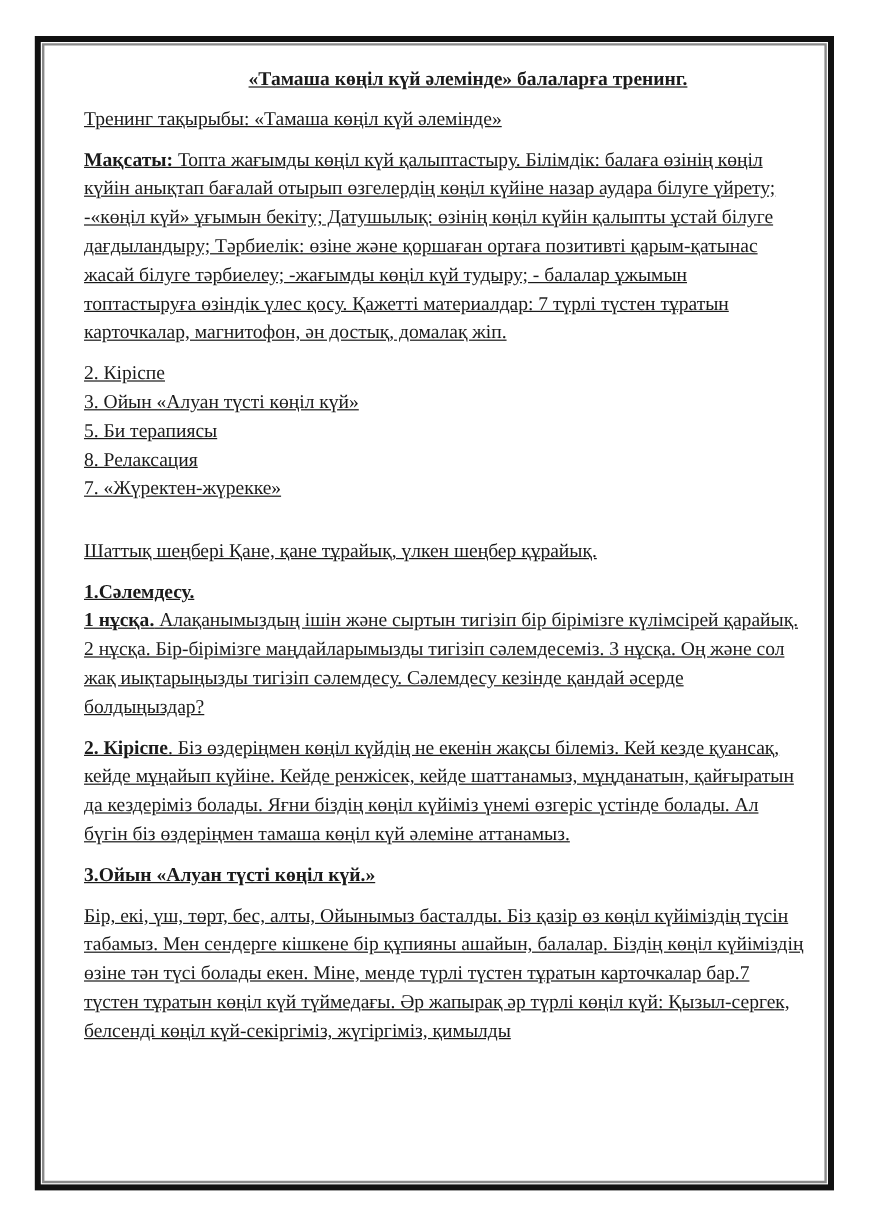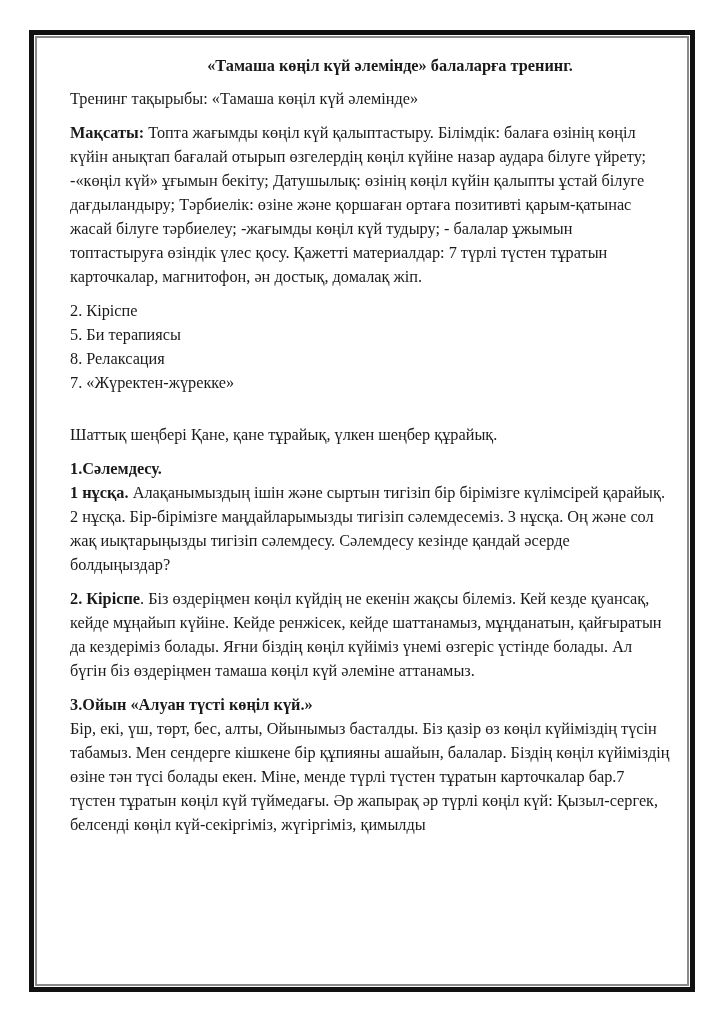--- a/index.html
+++ b/index.html
@@ -6,46 +6,47 @@
     body { width: 724px; height: 1024px; position: relative; overflow: hidden; }
     .frame {
       position: absolute; left: 29px; top: 30px; width: 666px; height: 962px;
       box-sizing: border-box;
       border: 5px solid #111111;
       box-shadow: inset 0 0 0 1px #ffffff, inset 0 0 0 3px #8a8a8a;
     }
     .page {
       position: absolute; left: 70px; top: 54px; width: 600px;
       font-family: "Liberation Serif", serif;
-      font-size: 16.3px; line-height: 24px; color: #1a1a1a;
+      font-size: 16.3px; line-height: 24px; color: #1a1a1a; text-decoration: underline;
     }
     .title { text-align: center; font-weight: bold; margin: 0 0 9px 0; padding-left: 40px; }
     .p { margin: 0 0 10px 0; }
     .b { font-weight: bold; text-align: right; }
     ol.plan { list-style: none; margin: 0 0 28px 0; padding: 0; }
     ol.plan li { margin: 0; }
     .h { font-weight: bold; margin: 0; }
     .tight { margin: 0; }
-    .gap { }
+    .gap { margin-bottom: 10px; }
   </style>
 </head>
 <body>
 
 <div class="frame"></div>
 
 <div class="page">
   <p class="title">«Тамаша көңіл күй әлемінде» балаларға тренинг.</p>
   <p class="p">Тренинг   тақырыбы: «Тамаша көңіл күй әлемінде»</p>
 
   <p class="p">
     <span class="b">Мақсаты:</span><span> Топта жағымды көңіл күй қалыптастыру. Білімдік: балаға өзінің көңіл күйін анықтап бағалай отырып өзгелердің көңіл күйіне назар аудара білуге үйрету; -«көңіл күй» ұғымын бекіту; Датушылық: өзінің көңіл күйін қалыпты ұстай білуге дағдыландыру; Тәрбиелік: өзіне және қоршаған ортаға позитивті қарым-қатынас жасай білуге тәрбиелеу; -жағымды көңіл күй тудыру; - балалар ұжымын топтастыруға өзіндік үлес қосу. Қажетті материалдар: 7 түрлі түстен тұратын карточкалар, магнитофон, ән достық, домалақ жіп.</span>
   </p>
 
   <ol class="plan">
     <li>2. Кіріспе</li>
+    <li>3. Ойын «Алуан түсті көңіл күй»</li>
     <li>5. Би терапиясы</li>
     <li>8. Релаксация</li>
     <li>7. «Жүректен-жүрекке»</li>
   </ol>
 
   <p class="p">Шаттық шеңбері Қане, қане тұрайық, үлкен шеңбер құрайық.</p>
 
   <p class="h">1.Сәлемдесу.</p>
   <p class="p">
     <span class="b">1 нұсқа.</span><span> Алақанымыздың ішін және сыртын тигізіп бір бірімізге күлімсірей қарайық. 2 нұсқа. Бір-бірімізге маңдайларымызды тигізіп сәлемдесеміз. 3 нұсқа. Оң және сол жақ иықтарыңызды тигізіп сәлемдесу. Сәлемдесу кезінде қандай әсерде болдыңыздар?</span>

